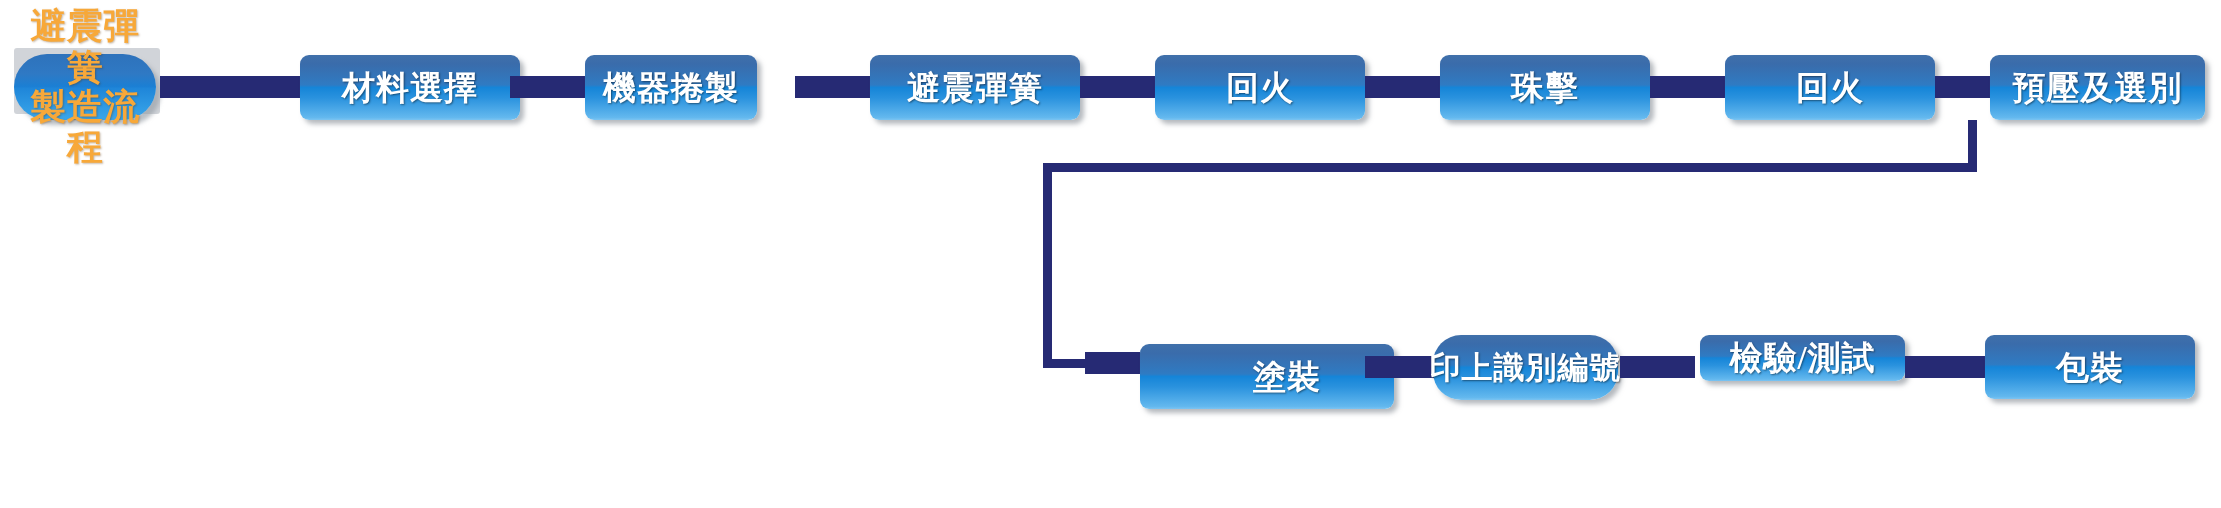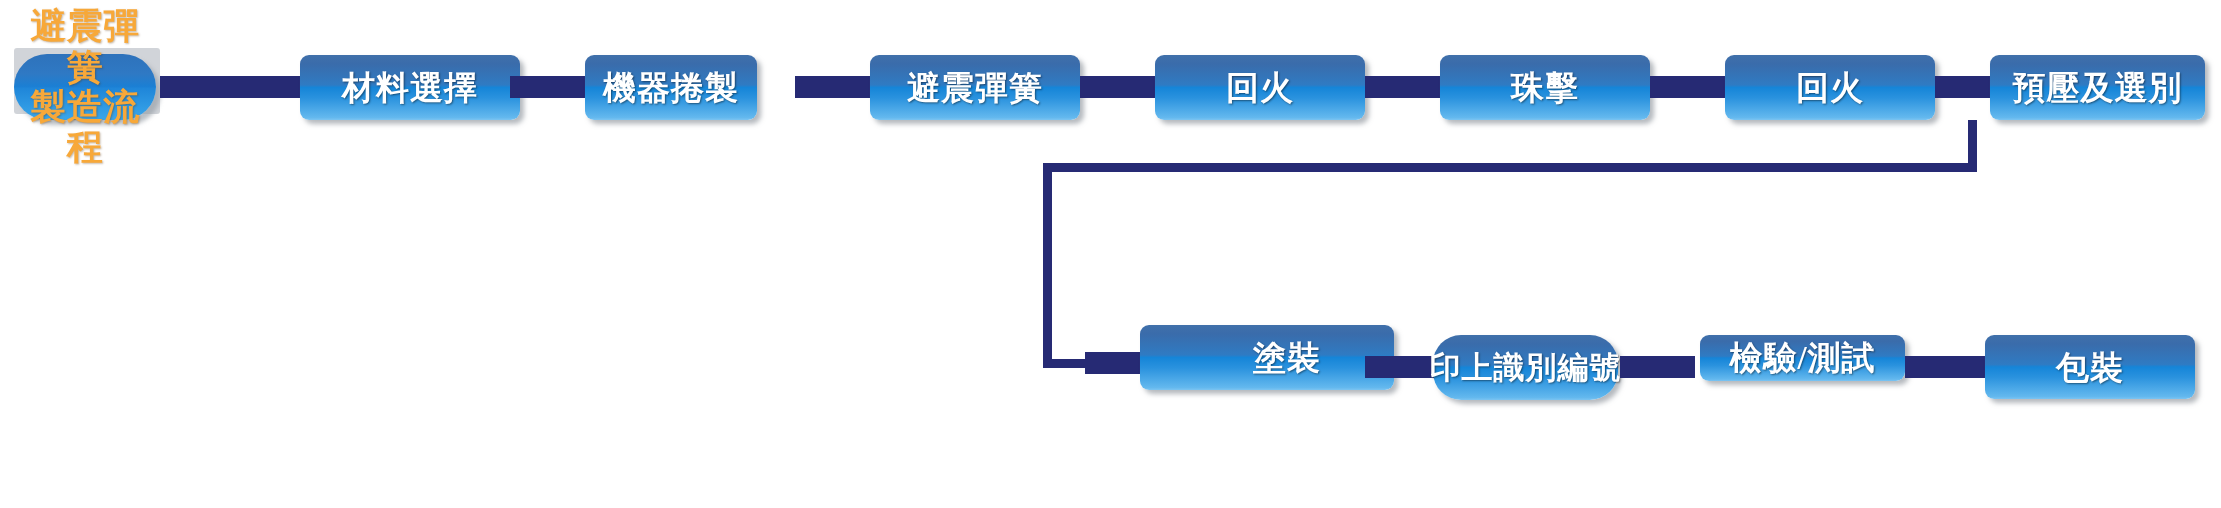--- a/index.html
+++ b/index.html
@@ -135,21 +135,21 @@
 
   <div class="conn-line" style="left:1968px; top:120px; width:9px; height:48px;"></div>
 
   <div class="conn-line" style="left:1043px; top:163px; width:934px; height:9px;"></div>
 
   <div class="conn-line" style="left:1043px; top:163px; width:9px; height:205px;"></div>
 
   <div class="conn-line" style="left:1043px; top:359px; width:45px; height:9px;"></div>
   <div class="conn-arrow" style="left:1085px; top:352px; width:55px;"></div>
 
-  <div class="node" style="left:1140px; top:325px; width:254px; height:65px;padding-left:40px;">
+  <div class="node" style="left:1140px; top:344px; width:254px; height:65px;padding-left:40px;">
     <span class="node-label">塗裝</span>
   </div>
   <div class="conn-arrow" style="left:1365px; top:356px; width:75px;"></div>
 
   <div class="node overflow" style="left:1433px; top:335px; width:185px; height:65px;border-radius:28px;">
     <span class="node-label" style="font-size:31px;">印上識別編號</span>
   </div>
   <div class="conn-arrow" style="left:1620px; top:356px; width:75px;"></div>
 
   <div class="node" style="left:1700px; top:335px; width:205px; height:46px;font-family:Liberation Serif, serif;">

